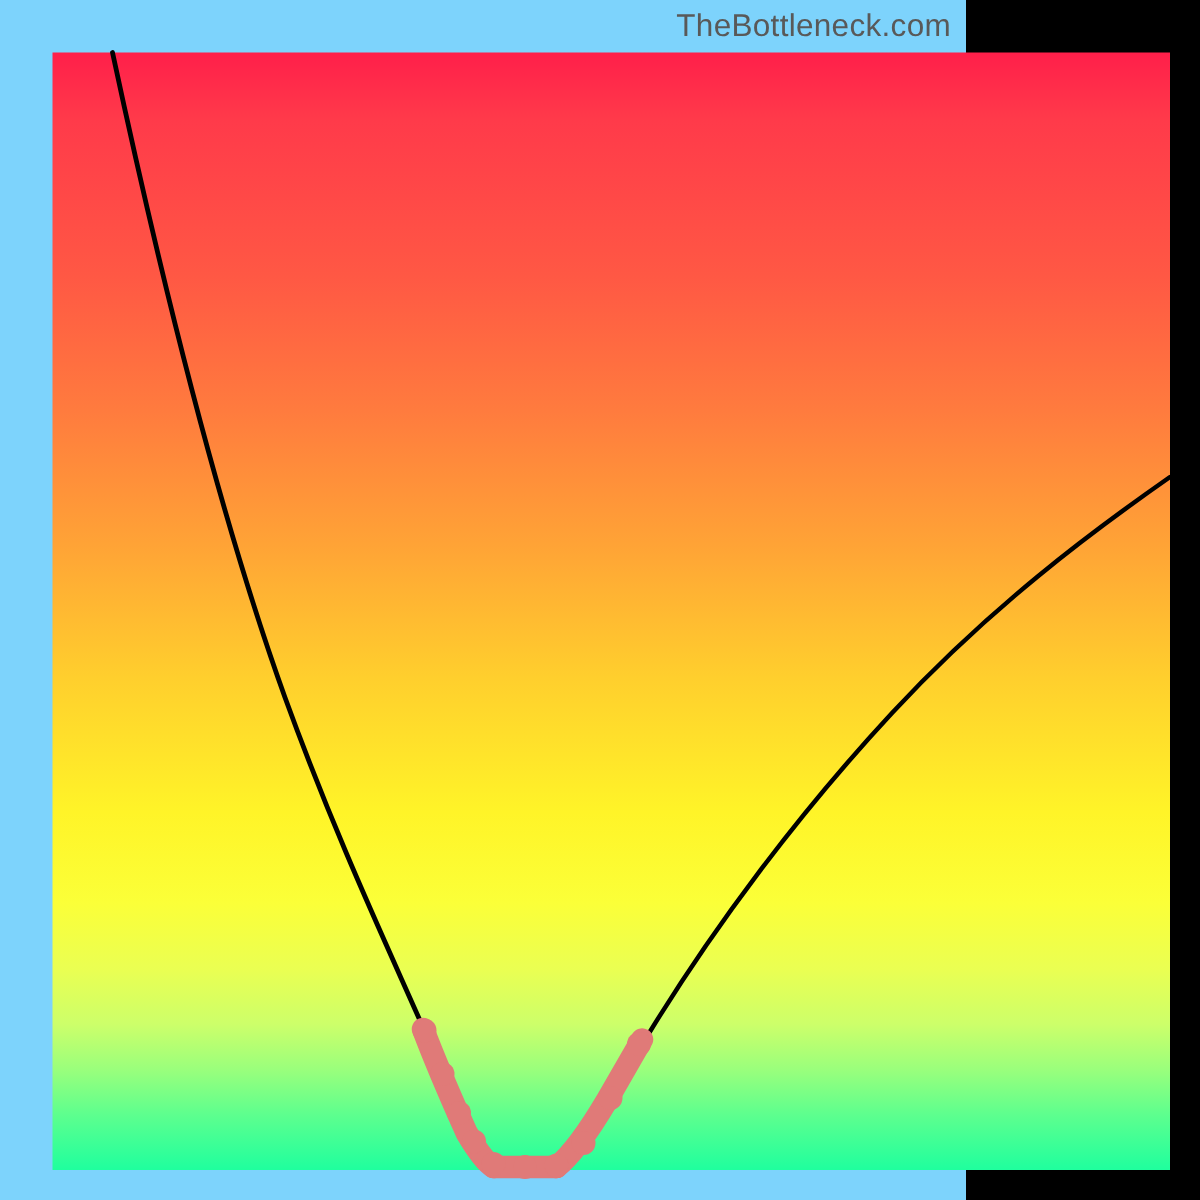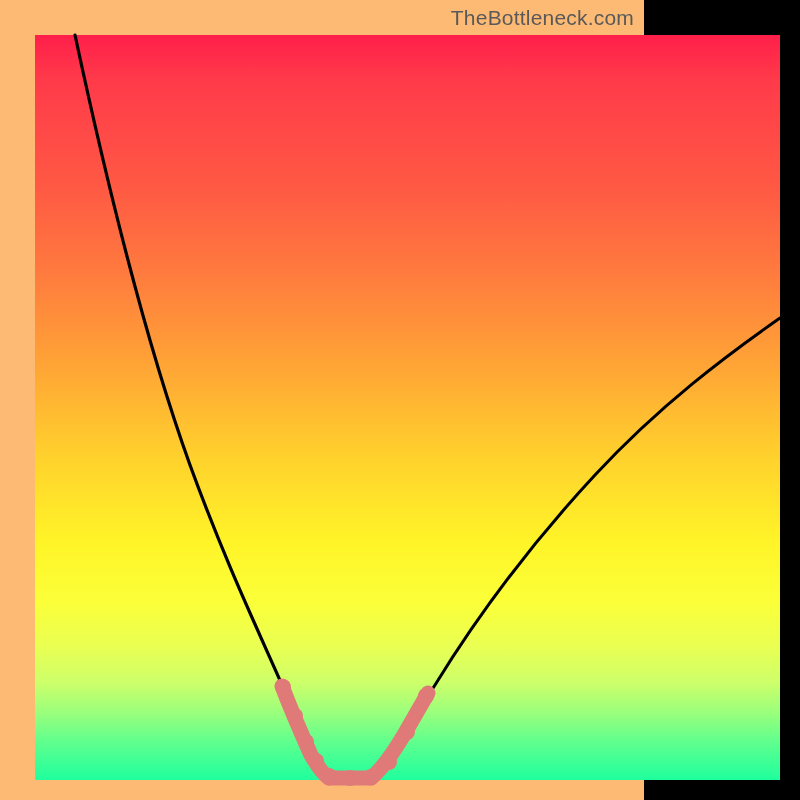--- a/index.html
+++ b/index.html
@@ -10,21 +10,21 @@
     background: #000;
     overflow: hidden;
     font-family: Arial, Helvetica, sans-serif;
   }
   .frame {
     position: absolute;
     left: 0;
     top: 0;
     width: 644px;
     height: 800px;
-    background: #fdba74;
+    background: #7dd3fc;
   }
   .plot {
     position: absolute;
     left: 35px;
     top: 35px;
     width: 745px;
     height: 745px;
     
     background: linear-gradient(
       to bottom,

